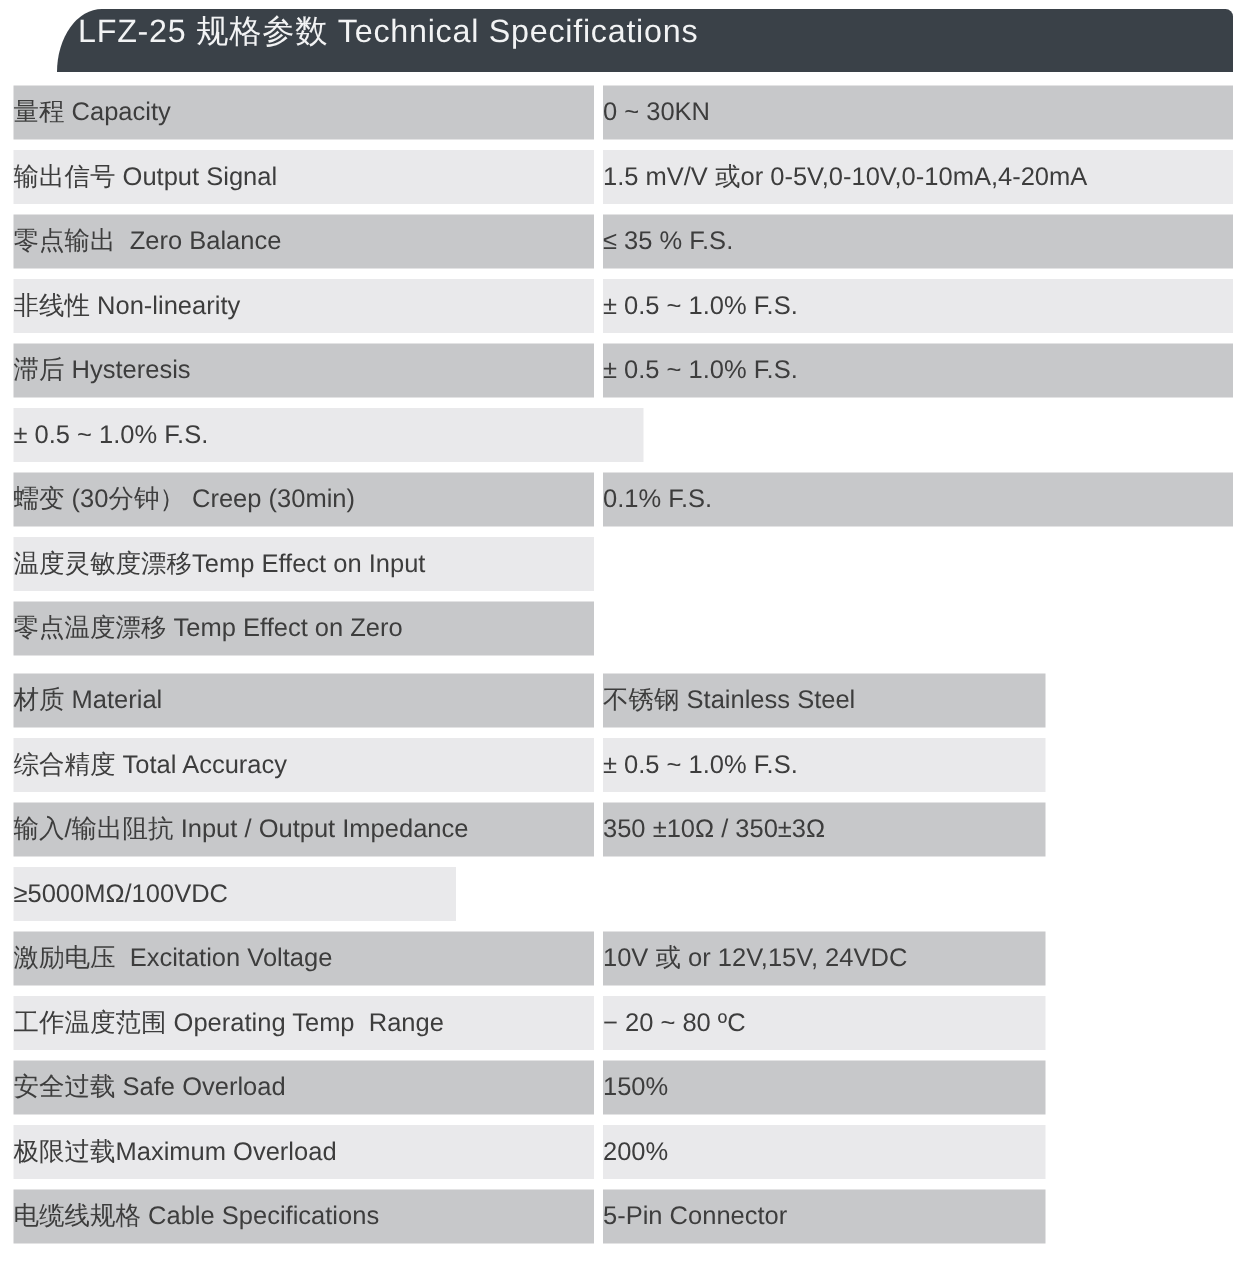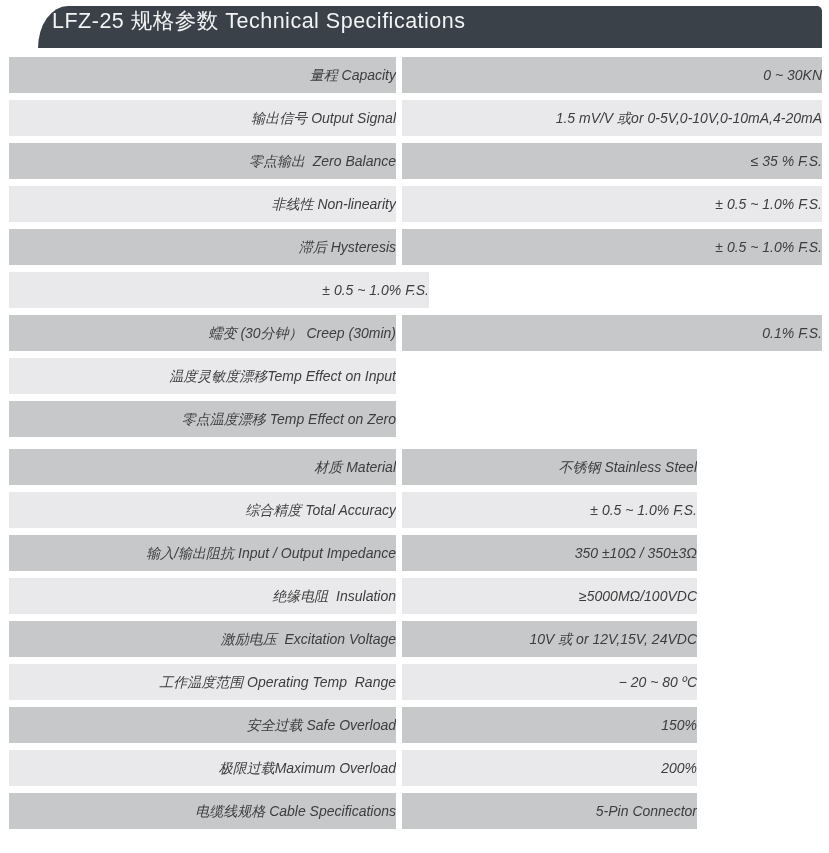--- a/index.html
+++ b/index.html
@@ -44,26 +44,25 @@
   .section + .section{margin-top:12px;}
   .row{
     display:flex;
     gap:6px;
     margin-bottom:7px;
     height:36px;
   }
   .cell{
     height:36px;
     line-height:36px;
-    text-align:right;
-    font-size:14px;
+    text-align:left;
+    font-size:17px;
     color:var(--text);
     white-space:pre;
     overflow:hidden;
-    font-style:italic;
   }
   .cell.label{width:387px;}
   .section-top .cell.value{width:420px;}
   .section-bottom .cell.value{width:295px;}
   .row.dark .cell{background:var(--row-dark);}
   .row.light .cell{background:var(--row-light);}
 </style>
 </head>
 <body>
 
@@ -114,21 +113,20 @@
       </div>
       <div class="row light">
         <div class="cell label">综合精度 Total Accuracy</div>
         <div class="cell value">± 0.5 ~ 1.0% F.S.</div>
       </div>
       <div class="row dark">
         <div class="cell label">输入/输出阻抗 Input / Output Impedance</div>
         <div class="cell value">350 ±10Ω / 350±3Ω</div>
       </div>
       <div class="row light">
-        <div class="cell label">绝缘电阻  Insulation</div>
         <div class="cell value">≥5000MΩ/100VDC</div>
       </div>
       <div class="row dark">
         <div class="cell label">激励电压  Excitation Voltage</div>
         <div class="cell value">10V 或 or 12V,15V, 24VDC</div>
       </div>
       <div class="row light">
         <div class="cell label">工作温度范围 Operating Temp  Range</div>
         <div class="cell value">− 20 ~ 80 ºC</div>
       </div>

